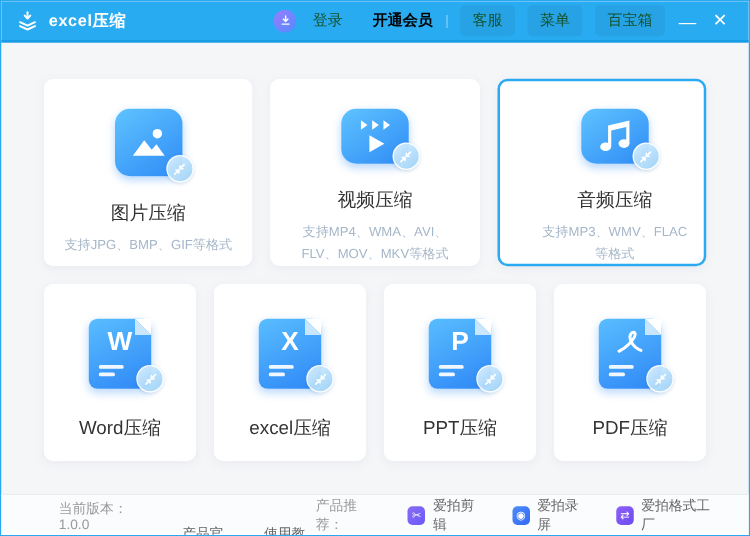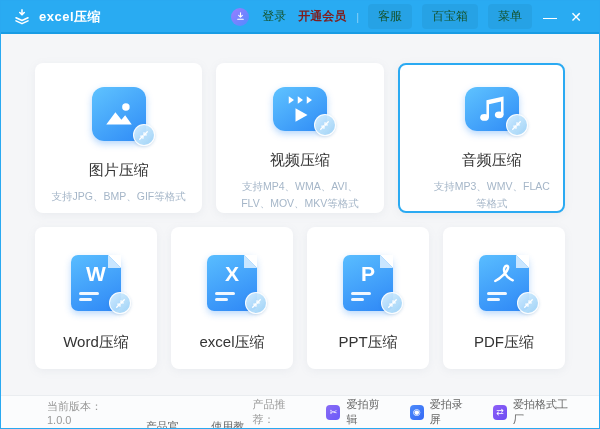--- a/index.html
+++ b/index.html
@@ -11,21 +11,21 @@
   .titlebar { height:33px; flex:0 0 33px; background:#29ABF2; border-bottom:2px solid #189CE4;
               display:flex; align-items:center; padding:0 10px 0 12px; color:#fff; }
   .tb-left { display:flex; align-items:center; gap:8px; }
   .tb-logo { width:18px; height:18px; display:flex; }
   .tb-title { font-size:13px; font-weight:700; letter-spacing:.5px; }
   .tb-right { margin-left:auto; display:flex; align-items:center; gap:0; }
   .tb-avatar { width:18px; height:18px; border-radius:50%;
                background:linear-gradient(135deg,#9D7BFF,#4E8CFF);
                display:flex; align-items:center; justify-content:center; margin-right:7px; cursor:pointer; }
   .tb-link { font-size:12px; color:#14532d; cursor:pointer; padding:3px 6px; white-space:nowrap; }
-  .tb-vip { color:#7f1d1d; font-weight:700; }
+  .tb-vip { color:#000000; font-weight:700;margin-left:12px; }
   .tb-sep { color:rgba(255,255,255,.45); font-size:11px; margin:0 4px; }
   .tb-pill { background:rgba(0,0,0,.05); border-radius:4px; margin:0 5px; padding:4px 10px;text-align:right; }
   .tb-win { font-size:14px; width:26px; text-align:center; cursor:pointer; padding:2px 0; }
 
   
   .main { flex:1; padding:29px 34px 0 34px; }
   .row-top { display:grid; grid-template-columns:repeat(3,1fr); gap:14px; margin-bottom:14px; }
   .row-bottom { display:grid; grid-template-columns:repeat(4,1fr); gap:14px; }
   .card { background:#fff; border-radius:8px; border:2px solid transparent;
           box-shadow:0 2px 8px rgba(140,150,170,.10); cursor:pointer;
@@ -104,22 +104,22 @@
         <svg width="11" height="11" viewBox="0 0 18 18" fill="none" stroke="#fff" stroke-width="1.8" stroke-linecap="round" stroke-linejoin="round">
           <path d="M9 3v6"></path>
             <path d="M6 7l3 3 3-3"></path>
             <path d="M4.5 13.5h9"></path>
         </svg>
       </span>
       <span class="tb-link">登录</span>
       <span class="tb-link tb-vip">开通会员</span>
       <span class="tb-sep">|</span>
       <span class="tb-link tb-pill">客服</span>
+      <span class="tb-link tb-pill">菜单</span>
       <span class="tb-link tb-pill">百宝箱</span>
-      <span class="tb-link tb-pill">菜单</span>
       <span class="tb-win">—</span>
       <span class="tb-win">✕</span>
     </div>
   </div>
 
   <div class="main">
 
     <div class="row-top">
 
       <div class="card top">

